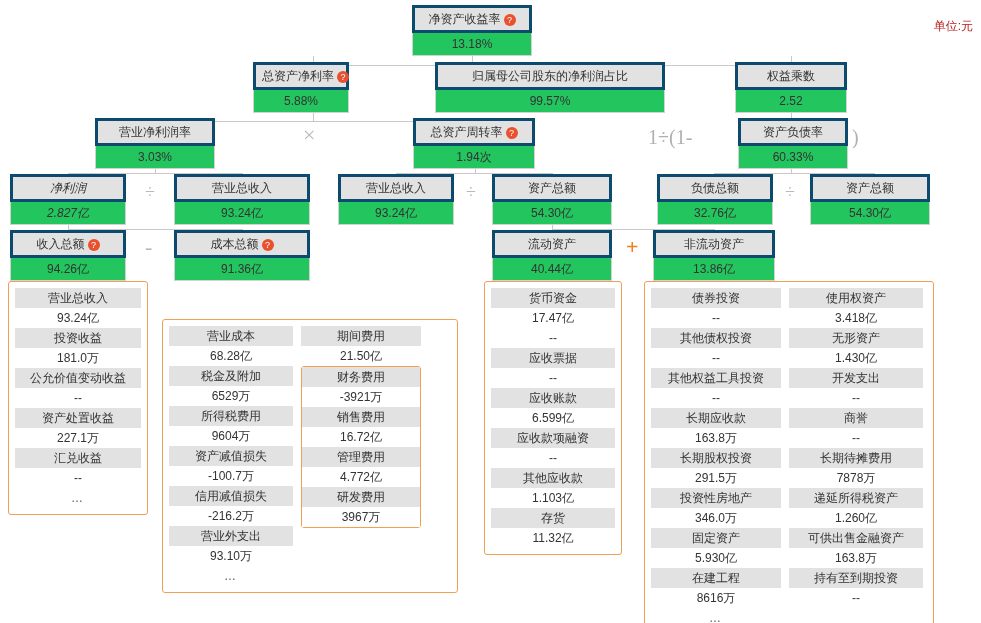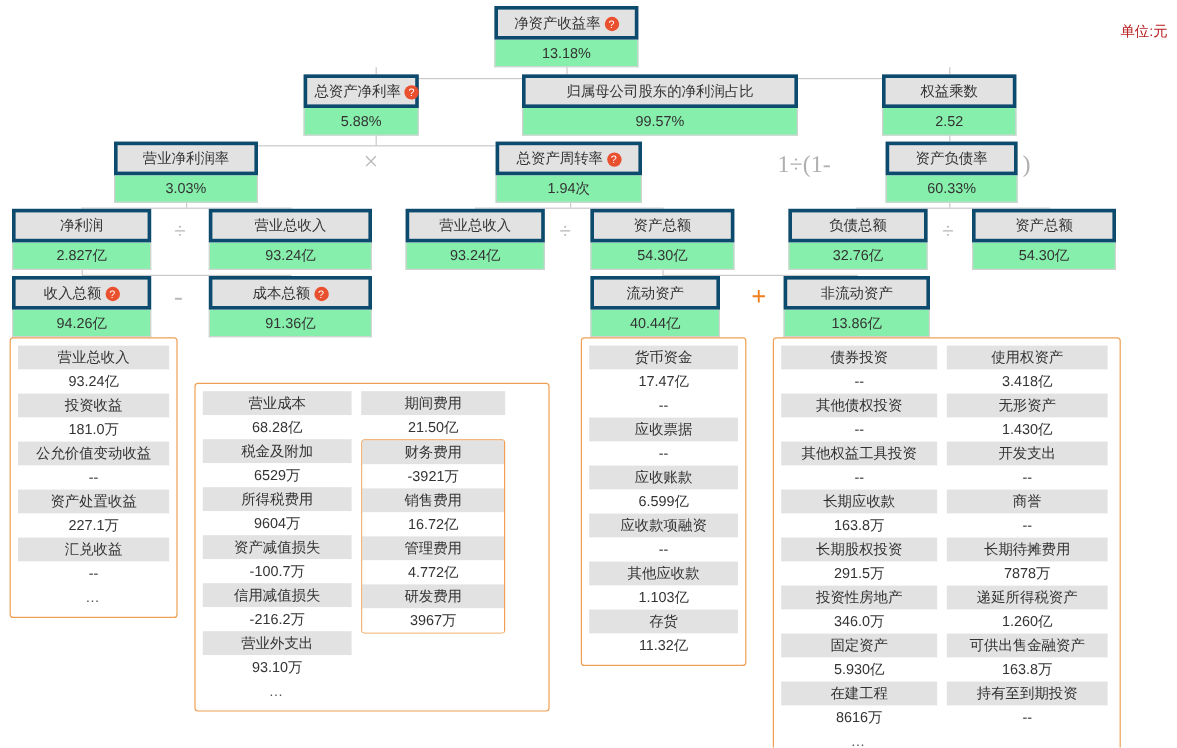--- a/index.html
+++ b/index.html
@@ -20,21 +20,21 @@
   }
   .node .lbl{
     background:#e2e2e2;
     border:3px solid #0c4a6e;
     padding:3px 6px;
     line-height:16px;
     white-space:nowrap;
     position:relative;
   }
   .node .val{
-    background:#86efac;
+    background:#22c55e;
     border:1px solid #d2d2d2;
     border-top:none;
     padding:3px 16px;
     line-height:16px;
     white-space:nowrap;
   }
 
   
   .qm{
     display:inline-block;width:12px;height:12px;border-radius:50%;
@@ -162,21 +162,21 @@
 </div>
 
 <div class="formula" style="left:648px;top:126px;">1÷(1-</div>
 <div class="formula" style="left:852px;top:126px;">)</div>
 
 <div class="node" style="left:738px;top:118px;width:110px;">
   <div class="lbl">资产负债率</div>
   <div class="val">60.33%</div>
 </div>
 
-<div class="node" style="left:10px;top:174px;width:116px;">
+<div class="node" style="left:10px;top:174px;width:116px;font-style:italic;">
   <div class="lbl">净利润</div>
   <div class="val">2.827亿</div>
 </div>
 <div class="op small" style="left:145px;top:183px;">÷</div>
 <div class="node" style="left:174px;top:174px;width:136px;">
   <div class="lbl">营业总收入</div>
   <div class="val">93.24亿</div>
 </div>
 
 <div class="node" style="left:338px;top:174px;width:116px;">
@@ -202,21 +202,21 @@
 <div class="node" style="left:10px;top:230px;width:116px;">
   <div class="lbl"><span>收入总额</span><span class="qm">?</span></div>
   <div class="val">94.26亿</div>
 </div>
 <div class="op" style="left:145px;top:236px;">-</div>
 <div class="node" style="left:174px;top:230px;width:136px;">
   <div class="lbl"><span>成本总额</span><span class="qm">?</span></div>
   <div class="val">91.36亿</div>
 </div>
 
-<div class="node" style="left:492px;top:230px;width:108px;">
+<div class="node" style="left:492px;top:230px;width:120px;">
   <div class="lbl">流动资产</div>
   <div class="val">40.44亿</div>
 </div>
 <div class="op plus" style="left:626px;top:236px;">+</div>
 <div class="node" style="left:653px;top:230px;width:122px;">
   <div class="lbl">非流动资产</div>
   <div class="val">13.86亿</div>
 </div>
 
 <div class="group" style="left:8px;top:281px;width:140px;">

